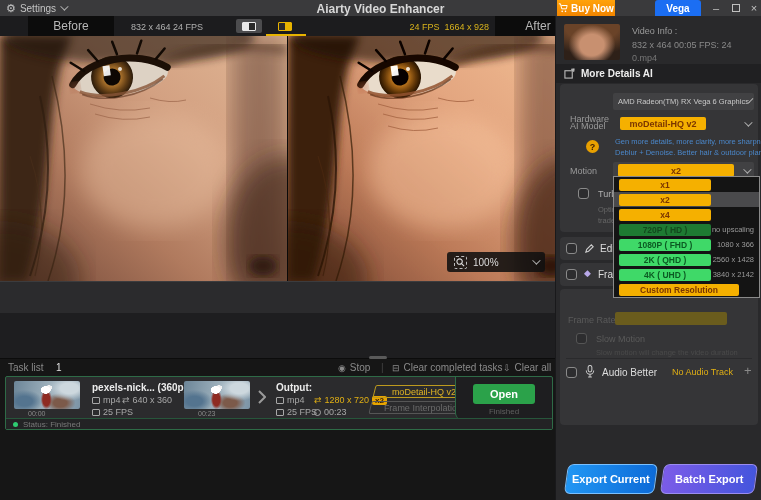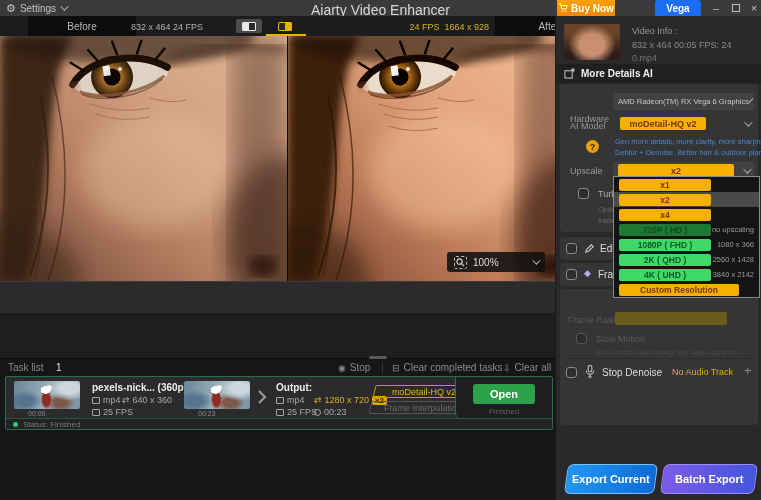--- a/index.html
+++ b/index.html
@@ -10,29 +10,29 @@
     background:#161616; user-select:none;
   }
   .abs { position:absolute; }
   .nw { white-space:nowrap; }
 
   
   #titlebar { left:0; top:0; width:761px; height:16px; background:#3a3a3c; }
   #settings-group { left:6px; top:1px; height:14px; display:flex; align-items:center; gap:4px; color:#c4c4c4; }
   .gear { font-size:11px; line-height:12px; }
   .chev-dn { width:6px; height:6px; border-right:1.2px solid #b0b0b0; border-bottom:1.2px solid #b0b0b0; transform:rotate(45deg) translateY(-2px); display:inline-block; }
-  #app-title { left:0; right:0; top:2px; text-align:center; color:#d8d8d8; font-size:14px; }
+  #app-title { left:0; right:0; top:2px; text-align:center; color:#d8d8d8; font-size:12px;font-weight:bold; }
   #buy-now { left:557px; top:0; width:58px; height:16px; background:linear-gradient(#ffa20a,#f28500); color:#fff; font-weight:bold; display:flex; align-items:center; justify-content:center; gap:3px; cursor:pointer; }
   #home-btn { left:655px; top:0; width:46px; height:16px; background:#1b6ef3; color:#fff; border-radius:3px 3px 0 0; display:flex; align-items:center; justify-content:center; font-weight:bold; cursor:pointer; }
   .winctl { top:0; width:16px; height:16px; color:#c0c0c0; display:flex; align-items:center; justify-content:center; font-size:11px; cursor:pointer; }
   #win-max-box { width:8px; height:8px; border:1.2px solid #c0c0c0; display:inline-block; }
 
   
   #compare-bar { left:0; top:16px; width:555px; height:20px; background:#1c1c1e; }
-  .side-tab { top:0; height:20px; width:108px; background:#0c0c0c; color:#b8b8b8; display:flex; align-items:center; justify-content:center; font-size:10px; }
+  .side-tab { top:0; height:20px; width:86px; background:#0c0c0c; color:#b8b8b8; display:flex; align-items:center; justify-content:center; font-size:12px; }
   #before-info { left:131px; top:6px; color:#b0b0b0; font-size:9px; }
   #after-info { right:66px; top:6px; color:#d8b31c; font-size:9px; }
   .view-toggle { top:3px; width:26px; height:14px; display:flex; align-items:center; justify-content:center; cursor:pointer; }
   #toggle-split { left:236px; background:#4c4c4e; border-radius:2px; }
   .tg-icon { width:14px; height:9px; border:1px solid #e8e8e8; border-radius:1px; background:linear-gradient(90deg,#e8e8e8 0 6px,#2a2a2a 6px); }
   #toggle-side .tg-icon { border-color:#e8b400; background:linear-gradient(90deg,#2a2a2a 0 6px,#e8b400 6px); }
   #toggle-side { left:272px; }
   #toggle-underline { left:266px; top:34px; width:40px; height:2px; background:#e8b400; }
 
   
@@ -428,21 +428,21 @@
       <span class="abs sb-label" style="left:10px; top:37px;">AI Model</span>
       <div class="abs ybadge" style="left:60px; top:33px; width:86px; height:13px;">
           <span>moDetail-HQ  v2</span>
         </div>
       <span class="abs chev-dn" style="left:184px; top:37px;"></span>
       <div class="abs" id="help-circle" style="left:26px; top:56px;">
           <span>?</span>
         </div>
       <span class="abs desc-blue nw" style="left:55px; top:53px;">Gen more details, more clarity, more sharpness.</span>
       <span class="abs desc-blue nw" style="left:55px; top:64px;">Deblur + Denoise. Better hair &amp; outdoor plants.</span>
-      <span class="abs sb-label" style="left:10px; top:82px;">Upscale</span>
+      <span class="abs sb-label" style="left:10px; top:82px;">Motion</span>
       <div class="abs sel-box" style="left:53px; top:78px; width:141px;">
         <span class="ybadge" style="width:116px; height:13px;">
             <span>x2</span>
           </span>
         <span class="chev-dn"></span>
       </div>
       <span class="abs cb" style="left:18px; top:104px;"></span>
       <span class="abs sb-label" style="left:38px; top:105px; color:#b0b0b0;">Turbo</span>
       <span class="abs nw" style="left:38px; top:121px; font-size:7.5px; color:#666;">Optimize</span>
       <span class="abs nw" style="left:38px; top:132px; font-size:7.5px; color:#666;">trade-off</span>
@@ -467,21 +467,21 @@
       <div class="abs" id="fr-badge"></div>
       <span class="abs cb dim" style="left:16px; top:44px;"></span>
       <span class="abs dim-text" style="left:36px; top:45px; font-size:9px;">Slow Motion</span>
       <span class="abs dim-text2 nw" style="left:36px; top:59px; font-size:7.5px;">Slow motion will change the video duration</span>
       <div class="abs" id="divider-sb"></div>
       <span class="abs cb" style="left:6px; top:78px;"></span>
       <svg class="abs" style="left:25px; top:76px;" width="10" height="13" viewBox="0 0 10 14">
           <rect x="3" y="0.5" width="4" height="7" rx="2" fill="none" stroke="#ccc" stroke-width="1.1"></rect>
           <path d="M1,6 a4,4 0 0 0 8,0 M5,10 v3 M3,13 h4" fill="none" stroke="#ccc" stroke-width="1.1"></path>
         </svg>
-      <span class="abs" style="left:42px; top:78px; color:#ddd;">Stop Denoise</span>
+      <span class="abs" style="left:42px; top:78px; color:#ddd;">Audio Better</span>
       <span class="abs yellow nw" style="left:112px; top:78px; font-size:9px;">No Audio Track</span>
       <span class="abs" style="left:184px; top:74px; color:#8a8a8a; font-size:13px;">+</span>
     </div>
 
     <div class="abs" id="upscale-dd">
       <div class="dd-row">
         <span class="dd-badge y">x1</span>
         <span class="dd-note"></span>
       </div>
       <div class="dd-row sel">

